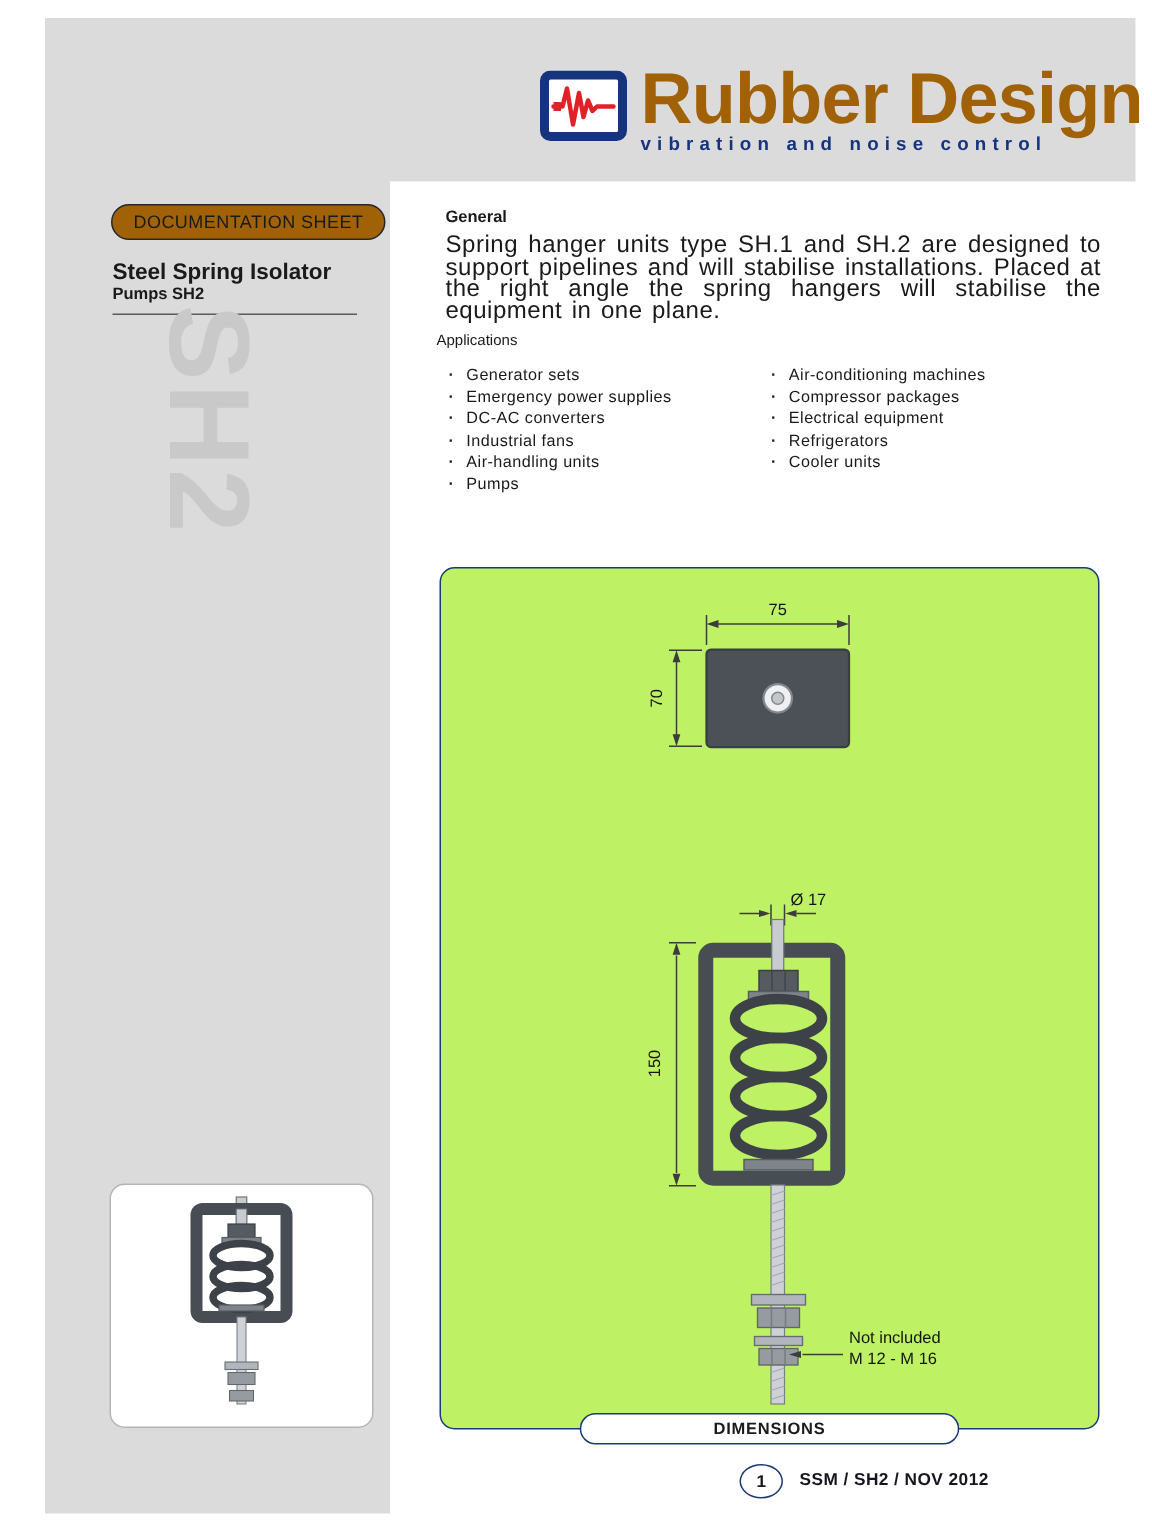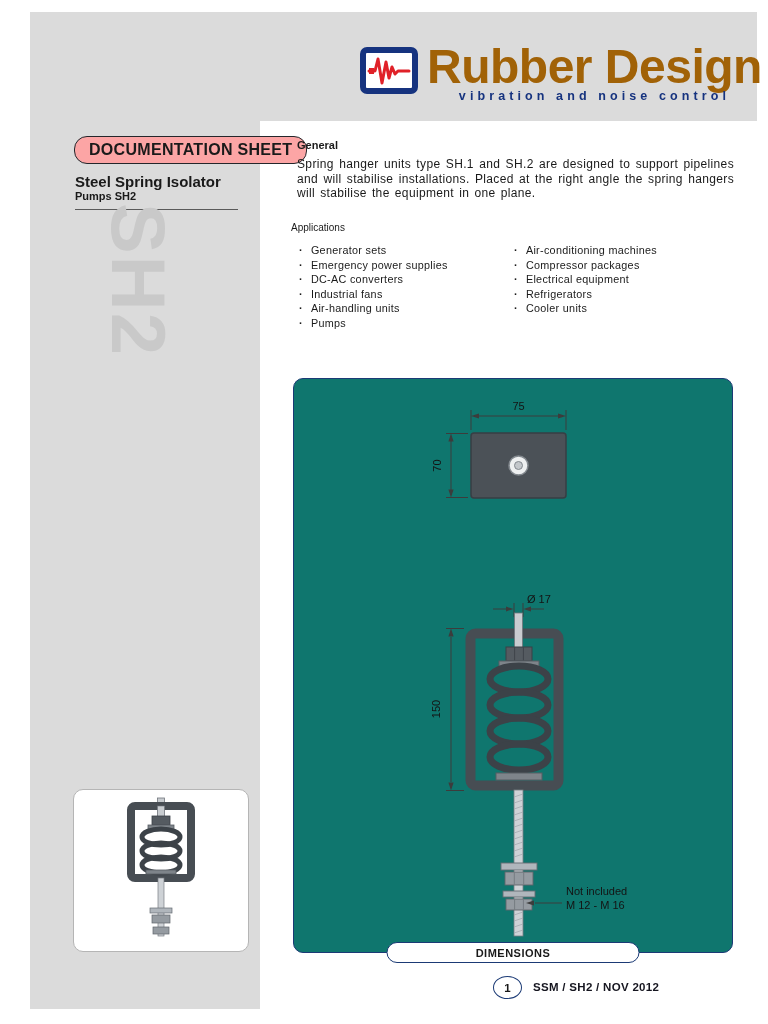--- a/index.html
+++ b/index.html
@@ -6,46 +6,46 @@
   html,body { background:#ffffff; }
   body { font-family:"Liberation Sans", sans-serif; color:#1a1a1a; }
   .page { position:relative; width:768px; height:1024px; background:#fff; overflow:hidden; }
 
   .sidebar-bg { position:absolute; left:30px; top:12px; width:230px; height:997px; background:#dbdbdb; }
   .header-bg  { position:absolute; left:30px; top:12px; width:727px; height:109px; background:#dbdbdb; }
 
   .logo { position:absolute; left:360px; top:47px; display:flex; align-items:flex-start; gap:9px; }
   .logo-text { display:flex; flex-direction:column; }
   .logo-name { font-size:48px; font-weight:bold; color:#a16207; line-height:40px; letter-spacing:-0.5px; }
-  .logo-tagline { font-size:12.5px; font-weight:bold; color:#16337f; letter-spacing:4.1px; margin-top:2px; white-space:nowrap;text-align:center; }
+  .logo-tagline { font-size:12.5px; font-weight:bold; color:#16337f; letter-spacing:4.1px; margin-top:2px; white-space:nowrap; }
 
-  .doc-badge { position:absolute; left:74px; top:136px; background:#fca5a5; border:1.6px solid #24262b;
-               border-radius:13px; padding:4px 14px; font-size:16px; font-weight:bold; letter-spacing:.3px; }
+  .doc-badge { position:absolute; left:74px; top:136px; background:#a16207; border:1.6px solid #24262b;
+               border-radius:13px; padding:4px 14px; font-size:12px; font-weight:normal; letter-spacing:.3px; }
   .product-line1 { position:absolute; left:75px; top:173px; font-size:15px; font-weight:bold; }
   .product-line2 { position:absolute; left:75px; top:190px; font-size:11px; font-weight:bold; }
   .type-rule { position:absolute; left:75px; top:209px; width:163px; border-top:1.3px solid #5a5a5a; }
 
   .watermark { position:absolute; left:57px; top:240px; width:160px; height:80px; line-height:78px;
                text-align:center; transform:rotate(90deg); font-size:76px; font-weight:bold;
                color:#c9c9c9; letter-spacing:2px; }
 
   .product-photo-box { position:absolute; left:73px; top:789px; width:176px; height:163px; background:#fff;
                border:1px solid #b5b5b5; border-radius:10px; display:flex; align-items:center; justify-content:center; }
 
   .h-general { position:absolute; left:297px; top:139px; font-size:11px; font-weight:bold; }
-  .p-general { position:absolute; left:297px; top:157px; width:437px; font-size:12px; line-height:14.5px;
+  .p-general { position:absolute; left:297px; top:157px; width:437px; font-size:16px; line-height:14.5px;
                text-align:justify; letter-spacing:.35px; word-spacing:1.5px; }
   .h-applications { position:absolute; left:291px; top:222px; font-size:10px; font-weight:normal; }
   .app-list { position:absolute; top:243px; list-style:none; }
   .app-list.left { left:299px; }
   .app-list.right { left:514px; }
   .app-list li { font-size:10.8px; line-height:14.6px; letter-spacing:.3px; }
   .app-list li::before { content:"·"; font-weight:bold; margin-right:8px; }
 
-  .drawing-panel { position:absolute; left:293px; top:378px; width:440px; height:575px; background:#0f766e;
+  .drawing-panel { position:absolute; left:293px; top:378px; width:440px; height:575px; background:#bef264;
                border:1.5px solid #1b3a75; border-radius:10px; }
   .draw-svg { position:absolute; left:0; top:0; width:440px; height:575px; }
   .dim { stroke:#3c3c3c; stroke-width:1; fill:none; }
   .arr { fill:#3c3c3c; stroke:none; }
   .dimtxt { font:11px "Liberation Sans", sans-serif; fill:#141414; }
 
   .dimensions-label { position:absolute; left:50%; bottom:-11px; transform:translateX(-50%); z-index:2;
                width:253px; height:21px; background:#fff; border:1.5px solid #1b3a75; border-radius:11px;
                display:flex; align-items:center; justify-content:center;
                font-size:11px; font-weight:bold; letter-spacing:.5px; }

